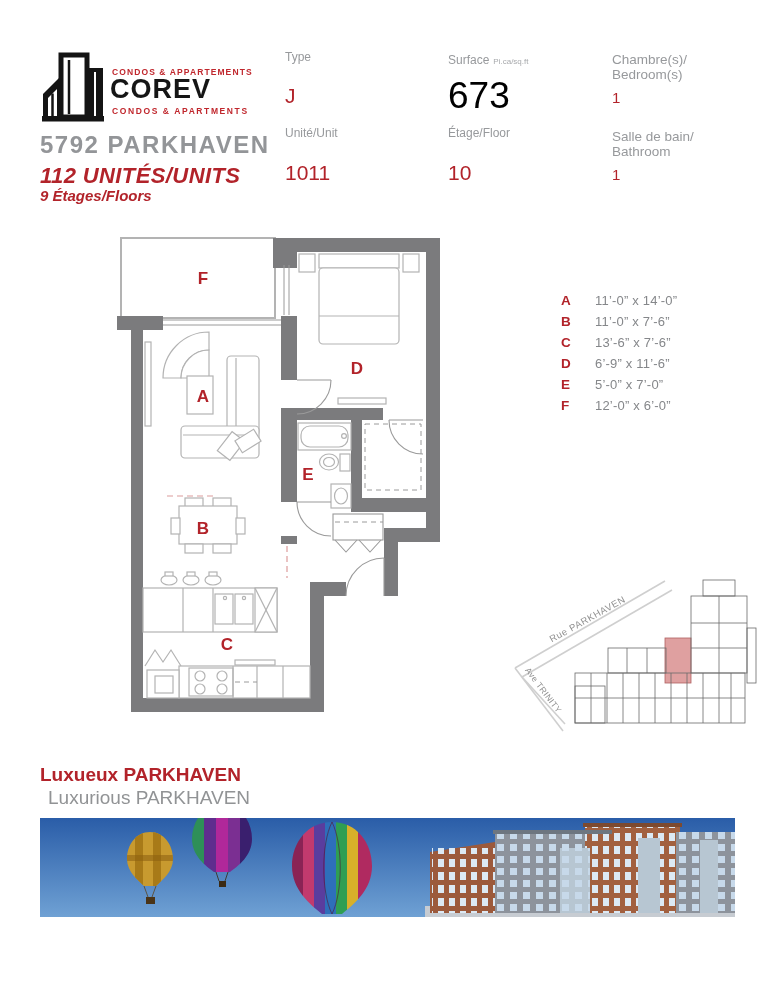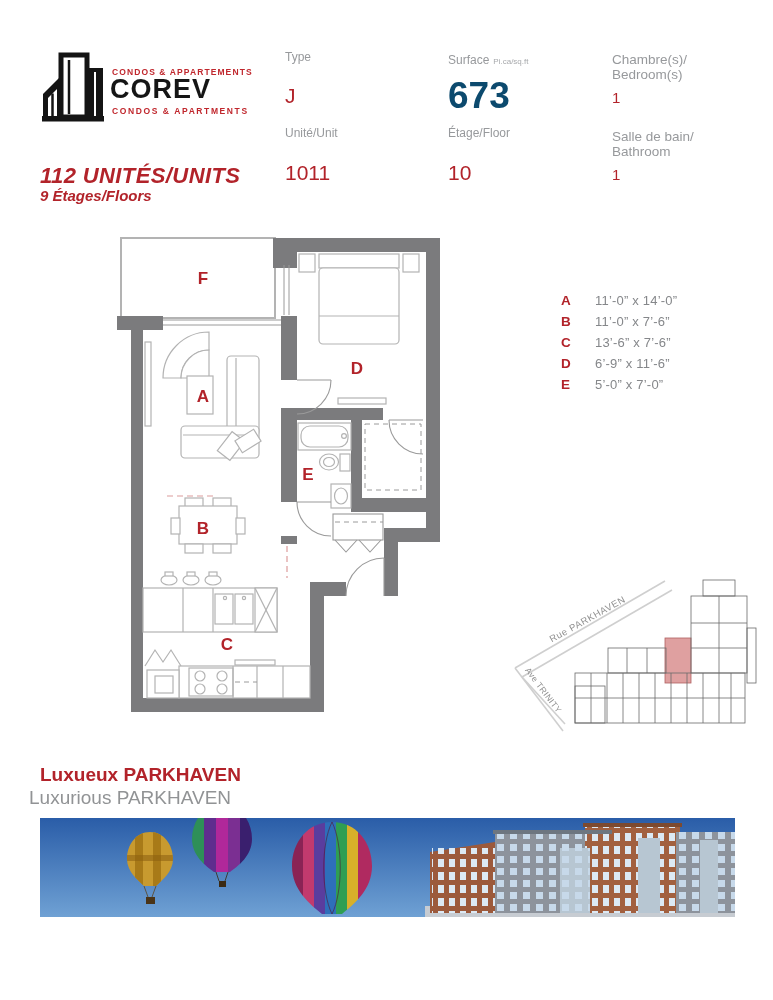--- a/index.html
+++ b/index.html
@@ -10,21 +10,21 @@
   .logo-small{font-size:8.5px;font-weight:bold;color:#c0272d;letter-spacing:1.1px;}
   .logo-name{font-size:27px;font-weight:bold;color:#151515;letter-spacing:1px;line-height:1;}
   .bldg-title{font-size:24px;font-weight:bold;color:#939598;letter-spacing:1.5px;}
   .units-line{font-size:22px;font-weight:bold;font-style:italic;color:#b2232a;letter-spacing:.4px;}
   .floors-line{font-size:15px;font-style:italic;font-weight:bold;color:#b2232a;}
   
   .spec-label{font-size:12px;color:#97999c;}
   .spec-label-sm{font-size:13.5px;color:#97999c;line-height:1.2;}
   .spec-unit{font-size:8px;color:#a7a9ac;margin-left:4px;}
   .spec-value{font-size:21px;color:#b2232a;}
-  .spec-value-big{font-size:37px;font-weight:bold;color:#0c4a6e;line-height:1;}
+  .spec-value-big{font-size:37px;font-weight:normal;color:#000000;line-height:1;}
   .spec-value-sm{font-size:15px;color:#b2232a;}
   
   .room-row{position:absolute;left:561px;width:170px;height:20px;}
   .room-letter{display:inline-block;width:34px;font-size:13.5px;font-weight:bold;color:#b2232a;}
   .room-dims{font-size:13px;color:#85878a;letter-spacing:.2px;text-align:right;}
   
   .tagline-fr{font-size:19px;font-weight:bold;color:#b2232a;}
   .tagline-en{font-size:19px;color:#919395;}
   .contact{font-size:13.5px;color:#b2232a;line-height:17px;font-weight:bold;letter-spacing:.2px;}
   .disclaimer{font-size:8.8px;color:#a0a2a5;text-align:center;letter-spacing:.1px;}
@@ -41,20 +41,21 @@
     <path d="M3,69 V44 L21,26 V69 Z" fill="#141414"></path>
     <path d="M8,66 V48 L17,39 V66 Z" fill="#ffffff"></path>
     <line x1="12.5" y1="43.5" x2="12.5" y2="66" stroke="#141414" stroke-width="2.5"></line>
     <rect x="47" y="18" width="16" height="51" fill="#141414"></rect>
     <line x1="55" y1="22" x2="55" y2="66" stroke="#ffffff" stroke-width="2"></line>
     <rect x="2" y="66" width="62" height="5.5" fill="#141414"></rect>
   </svg>
   <div class="abs logo-small" style="left:112px;top:67px;">CONDOS &amp; APPARTEMENTS</div>
   <div class="abs logo-name" style="left:110px;top:76px;">COREV</div>
   <div class="abs logo-small" style="left:112px;top:106px;letter-spacing:1.6px;">CONDOS &amp; APARTMENTS</div>
+  <div class="abs bldg-title" style="left:40px;top:131px;">5792 PARKHAVEN</div>
   <div class="abs units-line" style="left:40px;top:163px;">112 UNITÉS/UNITS</div>
   <div class="abs floors-line" style="left:40px;top:187px;">9 Étages/Floors</div>
 
   <div class="abs spec-label" style="left:285px;top:50px;">Type</div>
   <div class="abs spec-value" style="left:285px;top:84px;">J</div>
 
   <div class="abs" style="left:448px;top:50px;">
     <span class="spec-label">Surface</span><span class="spec-unit">Pi.ca/sq.ft</span>
   </div>
   <div class="abs spec-value-big" style="left:448px;top:77px;">673</div>
@@ -225,20 +226,23 @@
     <span class="room-letter">B</span><span class="room-dims">11’-0” x 7’-6”</span>
   </div>
   <div class="room-row" style="top:333px;">
     <span class="room-letter">C</span><span class="room-dims">13’-6” x 7’-6”</span>
   </div>
   <div class="room-row" style="top:354px;">
     <span class="room-letter">D</span><span class="room-dims">6’-9” x 11’-6”</span>
   </div>
   <div class="room-row" style="top:375px;">
     <span class="room-letter">E</span><span class="room-dims">5’-0” x 7’-0”</span>
+  </div>
+  <div class="room-row" style="top:396px;">
+    <span class="room-letter">F</span><span class="room-dims">12’-0” x 6’-0”</span>
   </div>
 
   <svg class="abs" style="left:513px;top:568px;" width="245" height="165" viewBox="0 0 245 165">
     <g stroke="#cfcfcf" stroke-width="1.6" fill="none">
       <path d="M2,100 L152,13"></path>
       <path d="M9,109 L159,22"></path>
       <path d="M2,100 L50,163"></path>
       <path d="M9,109 L52,156"></path>
     </g>
     <text transform="translate(76,54) rotate(-29)" font-size="9.5" fill="#8f8f8f" letter-spacing="0.6" text-anchor="middle">Rue PARKHAVEN</text>
@@ -264,21 +268,21 @@
       <rect x="178" y="28" width="56" height="77"></rect>
       <line x1="178" y1="55" x2="234" y2="55"></line>
       <line x1="178" y1="80" x2="234" y2="80"></line>
       <line x1="206" y1="28" x2="206" y2="105"></line>
       <rect x="190" y="12" width="32" height="16"></rect>
       <rect x="234" y="60" width="9" height="55"></rect>
     </g>
   </svg>
 
   <div class="abs tagline-fr" style="left:40px;top:764px;">Luxueux PARKHAVEN</div>
-  <div class="abs tagline-en" style="left:29px;top:787px;">Luxurious PARKHAVEN</div>
+  <div class="abs tagline-en" style="left:48px;top:787px;">Luxurious PARKHAVEN</div>
 
 
   <svg class="abs" style="left:40px;top:818px;" width="695" height="99" viewBox="0 0 695 99" preserveAspectRatio="none">
     <defs>
       <linearGradient id="skyg" x1="0" y1="0" x2="0" y2="1">
         <stop offset="0" stop-color="#2a5da8"></stop>
           <stop offset="1" stop-color="#6fa1d4"></stop>
       </linearGradient>
       <clipPath id="clipGold">
           <path d="M110,14 C124,14 133,27 133,41 C133,54 122,62 116,68 L104,68 C98,62 87,54 87,41 C87,27 96,14 110,14 Z"></path>

